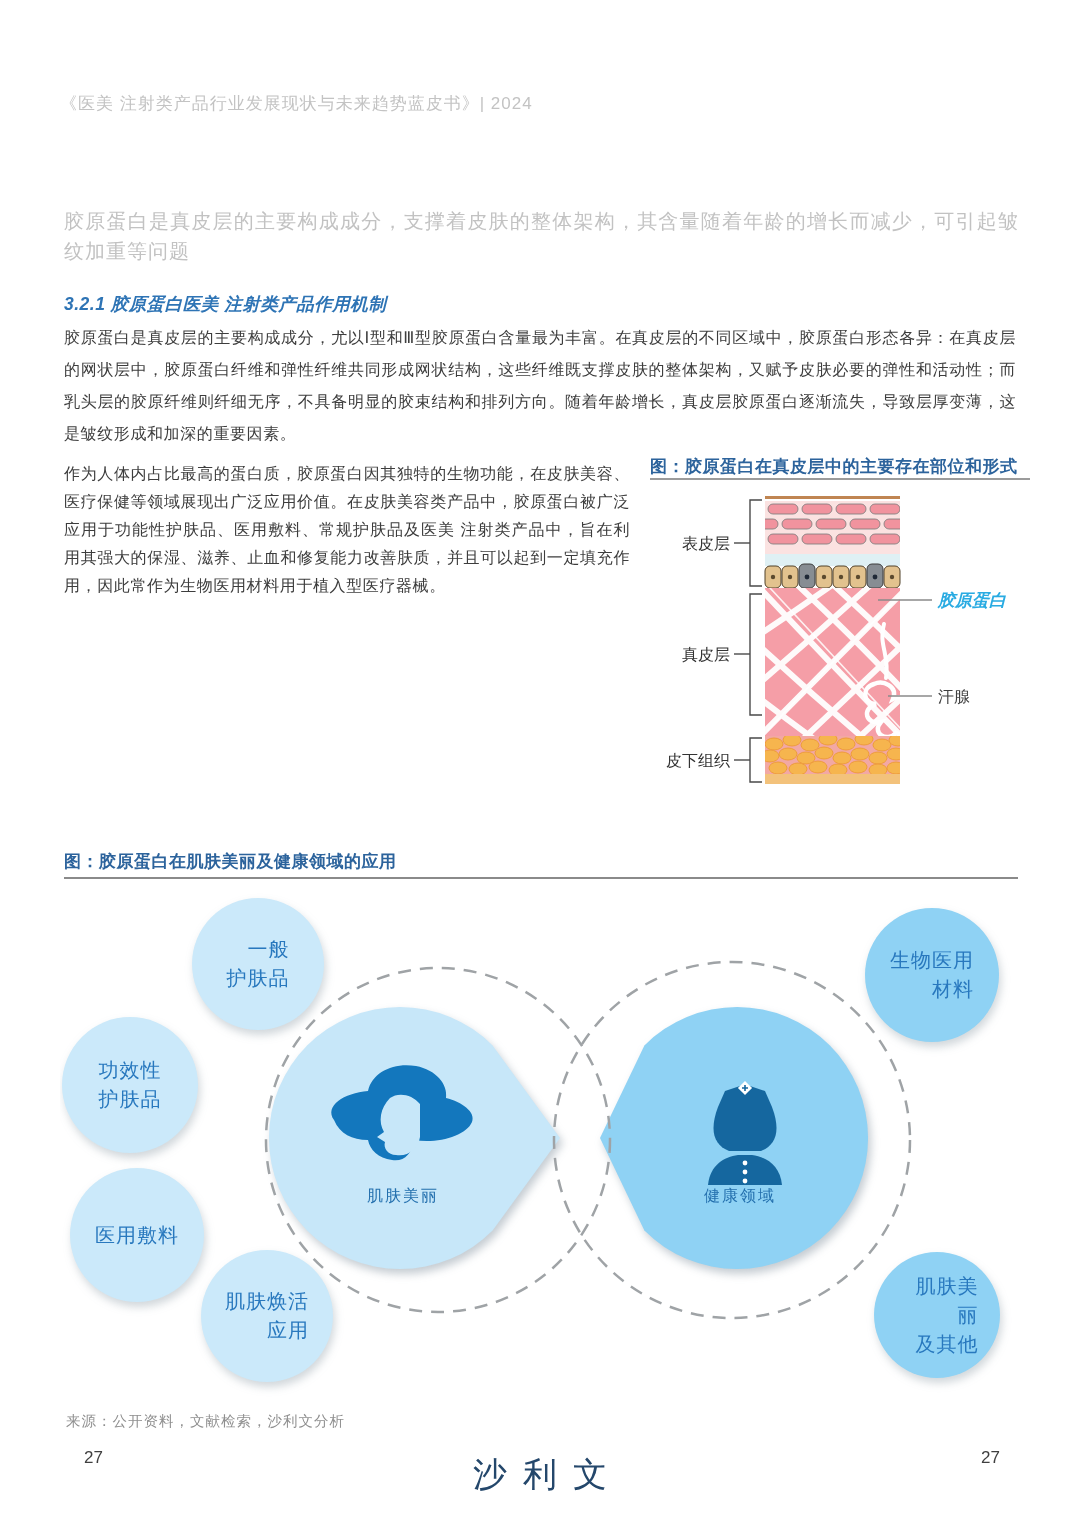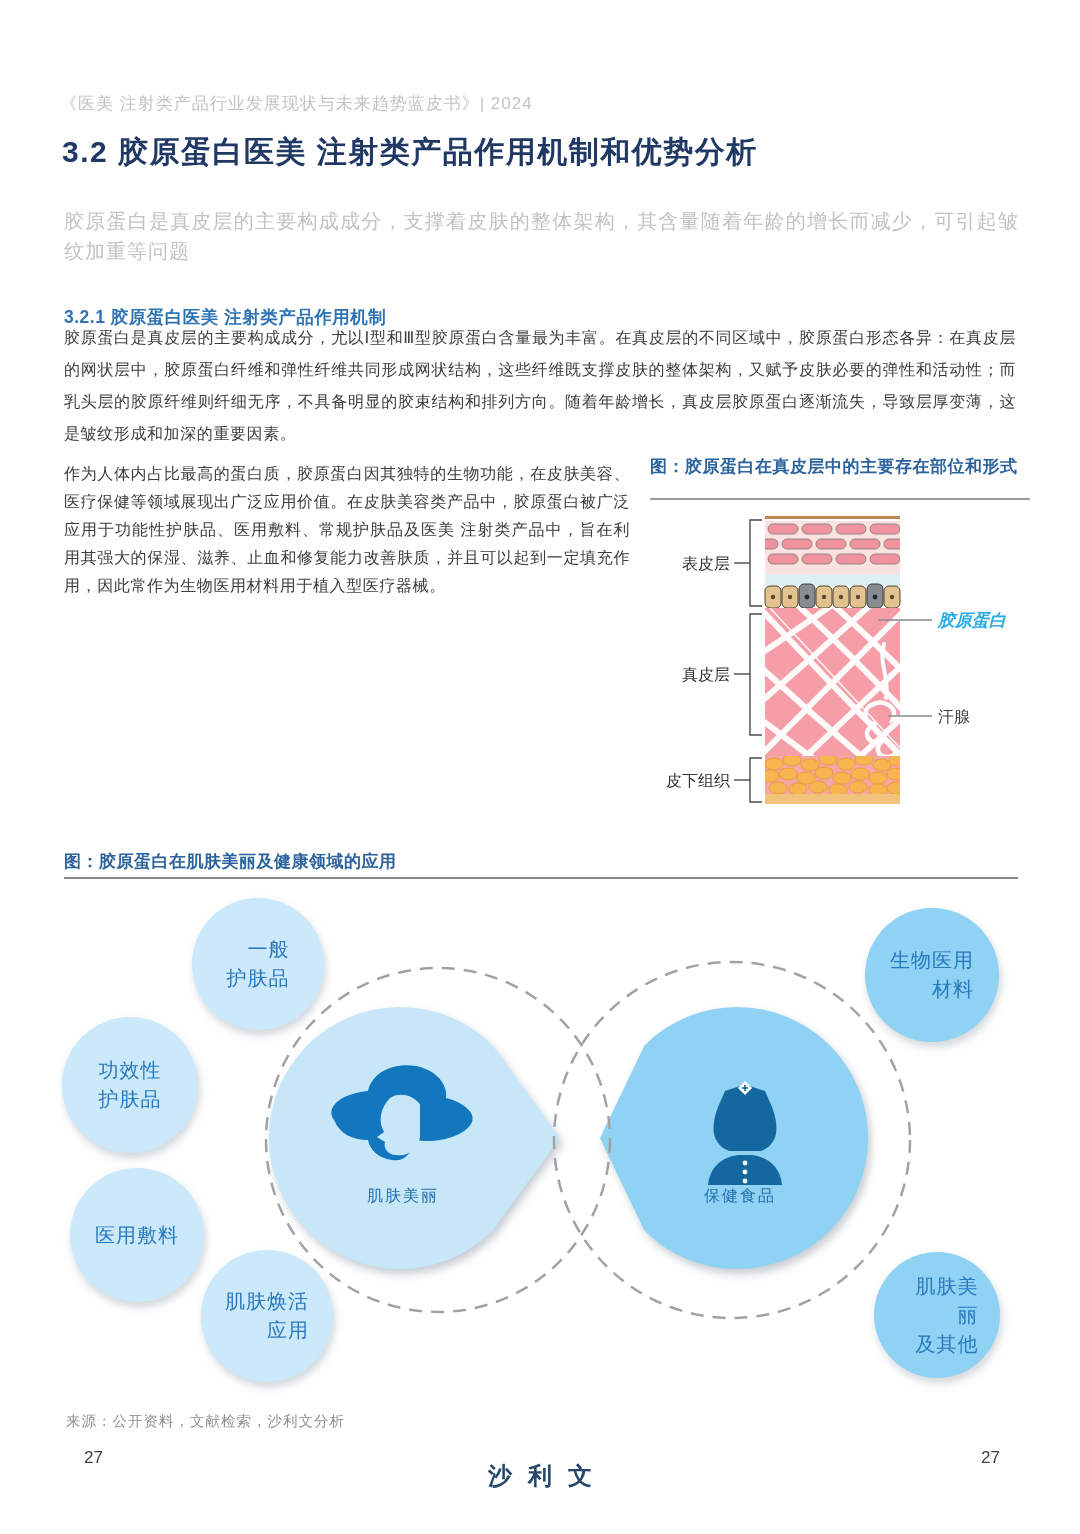--- a/index.html
+++ b/index.html
@@ -16,34 +16,34 @@
   .page-title {
     position:absolute; top:132px; left:62px; right:50px;
     font-size:30px; font-weight:bold; color:#1f3864; letter-spacing:1.5px;
   }
   .subtitle {
     position:absolute; top:206px; left:64px; width:955px;
     font-size:20px; color:#c2c2c2; line-height:30px; letter-spacing:1px;
     text-align:justify;
   }
   .h321 {
-    position:absolute; top:305px; left:64px;
-    font-size:17.5px; font-weight:bold; color:#2e74b5; letter-spacing:0.5px;
+    position:absolute; top:292px; left:64px;
+    font-size:17.5px; font-weight:bold; color:#2e74b5; letter-spacing:0.5px;font-style:italic;
   }
   .para {
     font-size:16px; color:#3d3d3d; text-align:justify; letter-spacing:0.6px;
   }
   .para1 { position:absolute; top:322px; left:64px; width:952px; line-height:32px; }
   .col-left { position:absolute; top:460px; left:64px; width:566px; }
   .col-left .para { line-height:28px; }
   .col-left .para + .para { margin-top:22px; }
   .col-right { position:absolute; top:455px; left:650px; width:380px; }
   .figcap {
     font-size:17px; font-weight:bold; color:#2c639c; letter-spacing:0.5px;
-    padding-bottom:20px; border-bottom:2px solid #9b9b9b;
+    padding-bottom:0; border-bottom:2px solid #9b9b9b;
   }
   .figcap2 {
     position:absolute; top:850px; left:64px; width:954px;
     padding-bottom:4px; border-bottom:2px solid #8a8a8a;
   }
   .fig1-svg { display:block; margin-top:8px; }
   .fig2 { position:absolute; top:892px; left:60px; width:960px; height:505px; }
   .fig2 svg { position:absolute; left:0; top:0; }
   .blabel, .mlabel {
     position:absolute; transform:translate(-50%,-50%);
@@ -55,31 +55,30 @@
   .bubble-shadow { filter:drop-shadow(2px 5px 4px rgba(90,110,125,.28)); }
   .source-note {
     position:absolute; top:1412px; left:66px;
     font-size:14.5px; color:#8f8f8f; letter-spacing:1px;
   }
   .page-number { position:absolute; top:1448px; font-size:17px; color:#3f3f3f; }
   .page-number.left { left:84px; }
   .page-number.right { right:80px; }
   .logo { position:absolute; top:1446px; left:0; right:0; text-align:center; color:#24476b; }
   .logo-en { font-size:13px; letter-spacing:6px; font-weight:bold; font-family:"Liberation Serif", serif; }
-  .logo-cn { margin-top:14px; font-size:24px; font-weight:bold; letter-spacing:16px; text-indent:16px; }
+  .logo-cn { margin-top:6px; font-size:34px; font-weight:normal; letter-spacing:16px; text-indent:16px; }
   svg text { font-family:"Liberation Sans", sans-serif; }
 </style>
 </head>
 <body>
 
 <div class="page">
 
   <div class="doc-header">《医美 注射类产品行业发展现状与未来趋势蓝皮书》| 2024</div>
 
-  <h1 class="page-title">3.2 胶原蛋白医美 注射类产品作用机制和优势分析</h1>
 
   <p class="subtitle">胶原蛋白是真皮层的主要构成成分，支撑着皮肤的整体架构，其含量随着年龄的增长而减少，可引起皱纹加重等问题</p>
 
   <h2 class="h321">3.2.1 胶原蛋白医美 注射类产品作用机制</h2>
 
   <p class="para para1">胶原蛋白是真皮层的主要构成成分，尤以Ⅰ型和Ⅲ型胶原蛋白含量最为丰富。在真皮层的不同区域中，胶原蛋白形态各异：在真皮层的网状层中，胶原蛋白纤维和弹性纤维共同形成网状结构，这些纤维既支撑皮肤的整体架构，又赋予皮肤必要的弹性和活动性；而乳头层的胶原纤维则纤细无序，不具备明显的胶束结构和排列方向。随着年龄增长，真皮层胶原蛋白逐渐流失，导致层厚变薄，这是皱纹形成和加深的重要因素。</p>
 
   <div class="col-left">
     <p class="para">作为人体内占比最高的蛋白质，胶原蛋白因其独特的生物功能，在皮肤美容、医疗保健等领域展现出广泛应用价值。在皮肤美容类产品中，胶原蛋白被广泛应用于功能性护肤品、医用敷料、常规护肤品及医美 注射类产品中，旨在利用其强大的保湿、滋养、止血和修复能力改善肤质，并且可以起到一定填充作用，因此常作为生物医用材料用于植入型医疗器械。</p>
   </div>
@@ -271,21 +270,21 @@
     <div class="blabel" style="left:70px;  top:193px;">功效性
 护肤品</div>
     <div class="blabel" style="left:77px;  top:343px;">医用敷料</div>
     <div class="blabel" style="left:207px; top:424px;">肌肤焕活
 应用</div>
     <div class="blabel" style="left:872px; top:83px;">生物医用
 材料</div>
     <div class="blabel" style="left:877px; top:423px;">肌肤美丽
 及其他</div>
     <div class="mlabel" style="left:343px; top:303px;">肌肤美丽</div>
-    <div class="mlabel" style="left:680px; top:303px;">保健食品</div>
+    <div class="mlabel" style="left:680px; top:303px;">健康领域</div>
   </div>
 
   <div class="source-note">来源：公开资料，文献检索，沙利文分析</div>
 
   <span class="page-number left">27</span>
   <span class="page-number right">27</span>
 
   <div class="logo">
     <div class="logo-cn">沙利文</div>
   </div>

